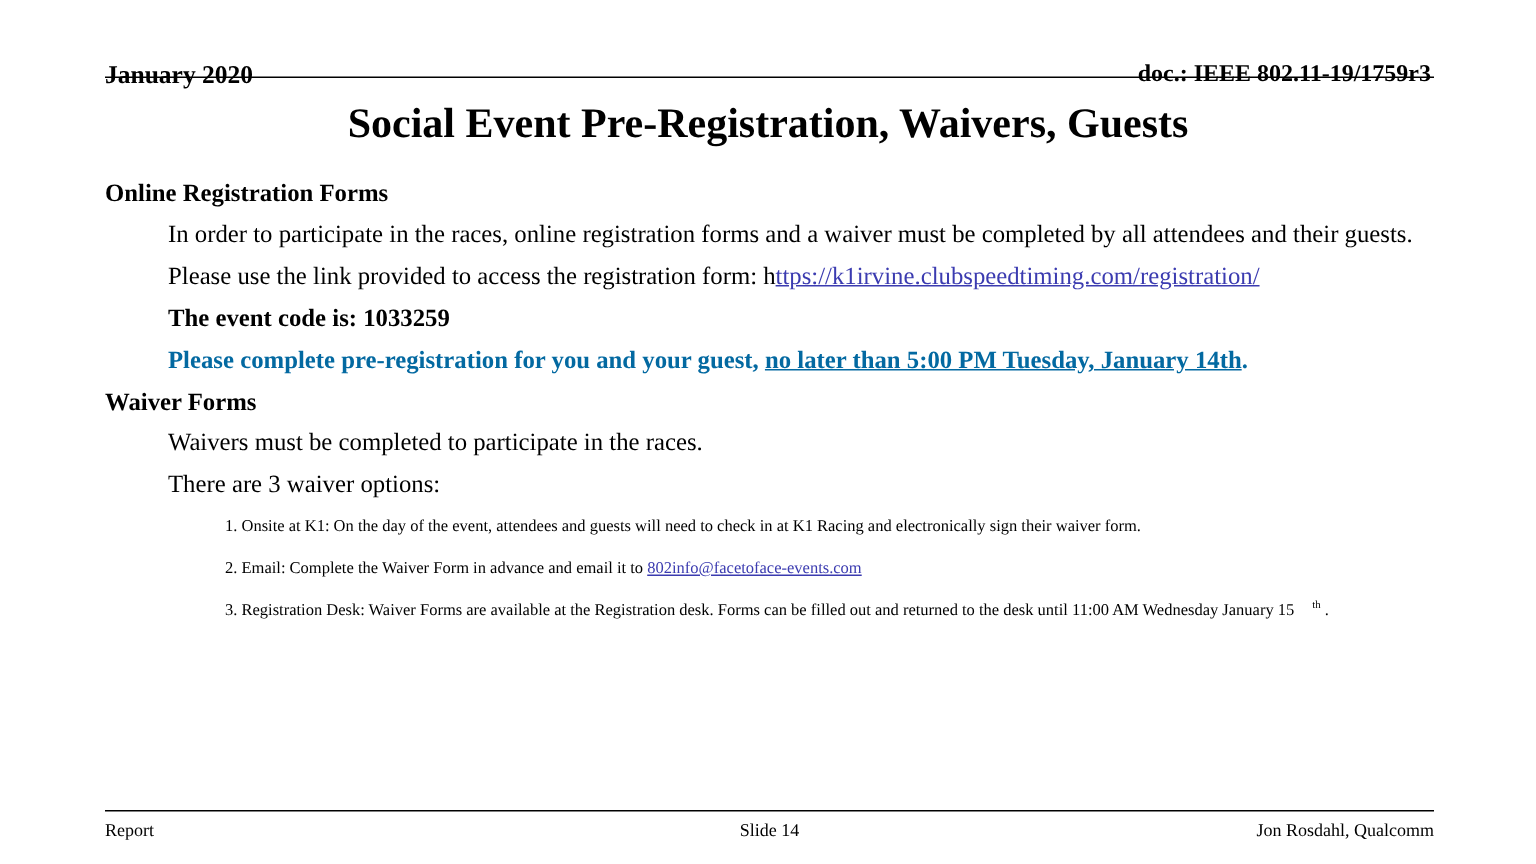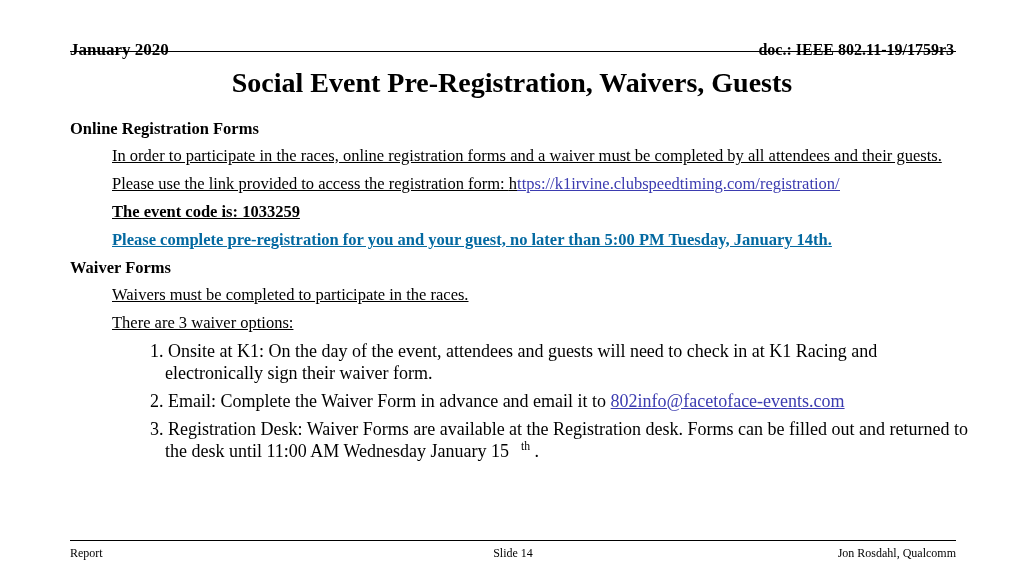--- a/index.html
+++ b/index.html
@@ -83,41 +83,40 @@
     line-height: 21px;
     margin: 0 0 6px 0;
   }
 
   .lvl2 {
     font-size: 16.5px;
     line-height: 22px;
     margin: 0 0 6px 0;
     padding-left: 42px;
     text-indent: 0;
-    text-decoration: underline;
   }
   .lvl2.hang {
     padding-left: 62px;
     text-indent: -20px;
   }
   .lvl2.bold {
     font-weight: bold;
   }
   .lvl2.warn {
     color: #0369a1;
     font-weight: bold;
   }
 
   .numlist {
     list-style: none;
     margin: 0;
     padding: 0;
   }
   .numlist li {
-    font-size: 18px;
+    font-size: 11px;
     line-height: 22px;
     margin: 0 0 6px 0;
     padding-left: 95px;
     text-indent: -15px;
     position: relative;
   }
 
   .link {
     color: #3b3bb0;
     text-decoration: underline;

